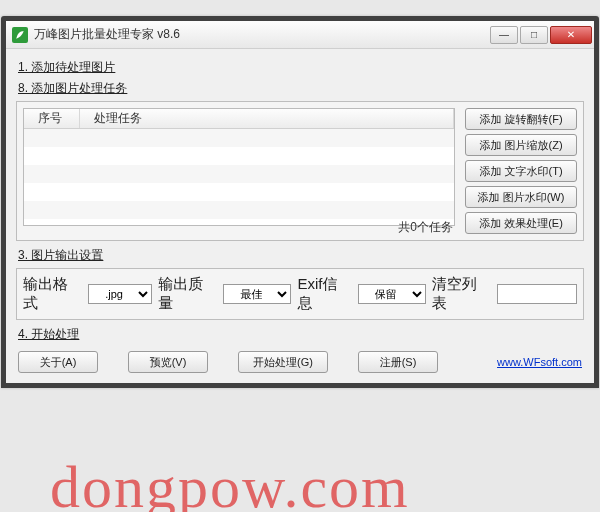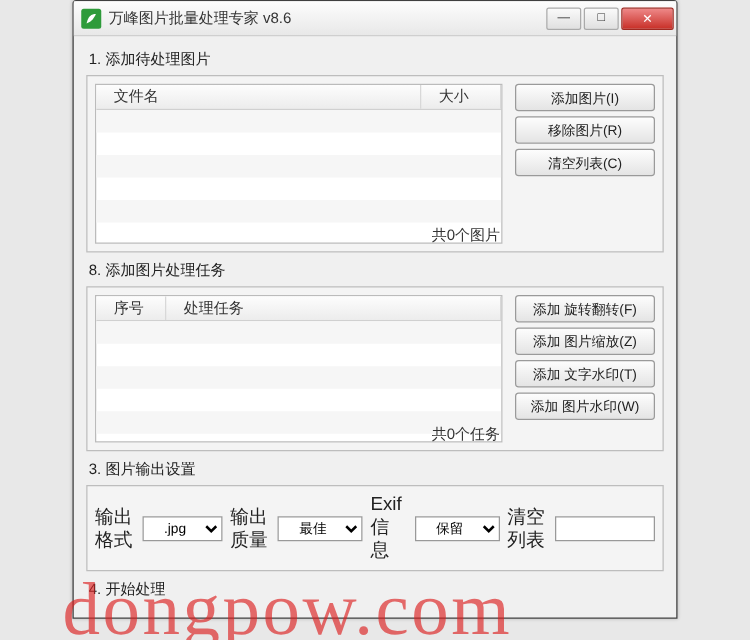--- a/index.html
+++ b/index.html
@@ -1,26 +1,26 @@
 <!DOCTYPE html>
 <html><head>
 <meta charset="utf-8">
 <style>
 * { box-sizing: border-box; font-family: "Microsoft YaHei", SimSun, sans-serif; }
 body { margin: 0; background: #e8e8e8; width: 600px; height: 512px; position: relative; overflow: hidden; }
-.window { background: #f0f0f0; border: 1px solid #404040; width: 484px; margin: 0 auto; border-radius: 3px 3px 0 0; box-shadow: 0 0 3px rgba(0,0,0,.2); }
+.window { background: #f0f0f0; border: 5px solid #404040; width: 598px; margin: 16px auto; border-radius: 3px 3px 0 0; box-shadow: 0 0 3px rgba(0,0,0,.2); }
 .titlebar { height: 28px; background: linear-gradient(#fdfdfd,#e8e8e8); display: flex; align-items: center; padding: 0 2px 0 6px; border-bottom: 1px solid #cfcfcf; }
 .titlebar .app-icon { width: 16px; height: 16px; background: #2e9b3a; border-radius: 2px; margin-right: 6px; display: flex; align-items: center; justify-content: center; }
 .titlebar .app-icon svg { width: 12px; height: 12px; }
 .titlebar .title { font-size: 12px; color: #333; flex: 1; }
 .winbtns { display: flex; gap: 2px; }
 .winbtn { width: 28px; height: 18px; border: 1px solid #aaa; border-radius: 2px; background: linear-gradient(#fafafa,#e0e0e0); display: flex; align-items: center; justify-content: center; font-size: 10px; color: #333; }
 .winbtn.close { background: linear-gradient(#e88,#c83028); color: #fff; border-color: #a02820; width: 42px; }
 .content { padding: 6px 10px 10px; font-size: 12px; color: #222; }
-.section-label { font-size: 12px; margin: 4px 0 4px 2px; }
+.section-label { font-size: 12px; margin: 4px 0 4px 2px; text-decoration: underline; }
 .panel { border: 1px solid #bdbdbd; background: #f4f4f4; padding: 6px; margin-bottom: 6px; position: relative; }
 .row1-body { display: flex; gap: 10px; }
 .list { background: #fff; border: 1px solid #bbb; flex: 1; height: 128px; position: relative; overflow: hidden; }
 .list-header { display: flex; background: linear-gradient(#fdfdfd,#ececec); border-bottom: 1px solid #d0d0d0; height: 20px; align-items: center; font-size: 12px; color: #333; }
 .list-header .col { padding: 0 14px; border-right: 1px solid #d8d8d8; height: 100%; display: flex; align-items: center; }
 .list-rows { }
 .list-rows .stripe { height: 18px; }
 .list-rows .stripe:nth-child(odd){ background:#f6f6f6; }
 .sidebtns { display: flex; flex-direction: column; gap: 4px; width: 112px; }
 .btn { height: 22px; border: 1px solid #9a9a9a; border-radius: 3px; background: linear-gradient(#fdfdfd,#e4e4e4); font-size: 11px; display: flex; align-items: center; justify-content: center; color: #222; cursor: default; padding: 0 4px; white-space: nowrap; }
@@ -51,44 +51,20 @@
     <div class="winbtns">
       <div class="winbtn">—</div>
       <div class="winbtn">□</div>
       <div class="winbtn close">✕</div>
     </div>
   </div>
 
   <div class="content">
 
     <div class="section-label">1. 添加待处理图片</div>
-    <div class="panel">
-      <div class="row1-body">
-        <div class="list">
-          <div class="list-header">
-            <div class="col" style="flex:1">文件名</div>
-            <div class="col" style="width:64px">大小</div>
-          </div>
-          <div class="list-rows">
-            <div class="stripe"></div>
-              <div class="stripe"></div>
-              <div class="stripe"></div>
-              <div class="stripe"></div>
-              <div class="stripe"></div>
-              <div class="stripe"></div>
-          </div>
-        </div>
-        <div class="sidebtns">
-          <div class="btn">添加图片(I)</div>
-          <div class="btn">移除图片(R)</div>
-          <div class="btn">清空列表(C)</div>
-        </div>
-      </div>
-      <div class="count-label">共0个图片</div>
-    </div>
 
     <div class="section-label">8. 添加图片处理任务</div>
     <div class="panel">
       <div class="row1-body">
         <div class="list list2">
           <div class="list-header">
             <div class="col" style="width:56px">序号</div>
             <div class="col" style="flex:1">处理任务</div>
           </div>
           <div class="list-rows">
@@ -97,37 +73,45 @@
               <div class="stripe"></div>
               <div class="stripe"></div>
               <div class="stripe"></div>
           </div>
         </div>
         <div class="sidebtns">
           <div class="btn">添加 旋转翻转(F)</div>
           <div class="btn">添加 图片缩放(Z)</div>
           <div class="btn">添加 文字水印(T)</div>
           <div class="btn">添加 图片水印(W)</div>
+          <div class="btn">添加 效果处理(E)</div>
         </div>
       </div>
       <div class="count-label count2">共0个任务</div>
     </div>
 
     <div class="section-label">3. 图片输出设置</div>
     <div class="panel">
       <div class="settings-row">
         <label>输出格式</label>
         <select><option>.jpg</option></select>
         <label>输出质量</label>
         <select><option>最佳</option></select>
         <label>Exif信息</label>
         <select><option>保留</option></select>
         <label>清空列表</label>
         <input type="text" class="out-path" value="" style="">
       </div>
     </div>
 
     <div class="section-label">4. 开始处理</div>
+    <div class="bottom-btns">
+      <div class="btn">关于(A)</div>
+      <div class="btn">预览(V)</div>
+      <div class="btn" style="width:90px">开始处理(G)</div>
+      <div class="btn">注册(S)</div>
+      <a class="link">www.WFsoft.com</a>
+    </div>
 
   </div>
 </div>
 
 <div class="watermark">dongpow.com</div>
 
 </body></html>

